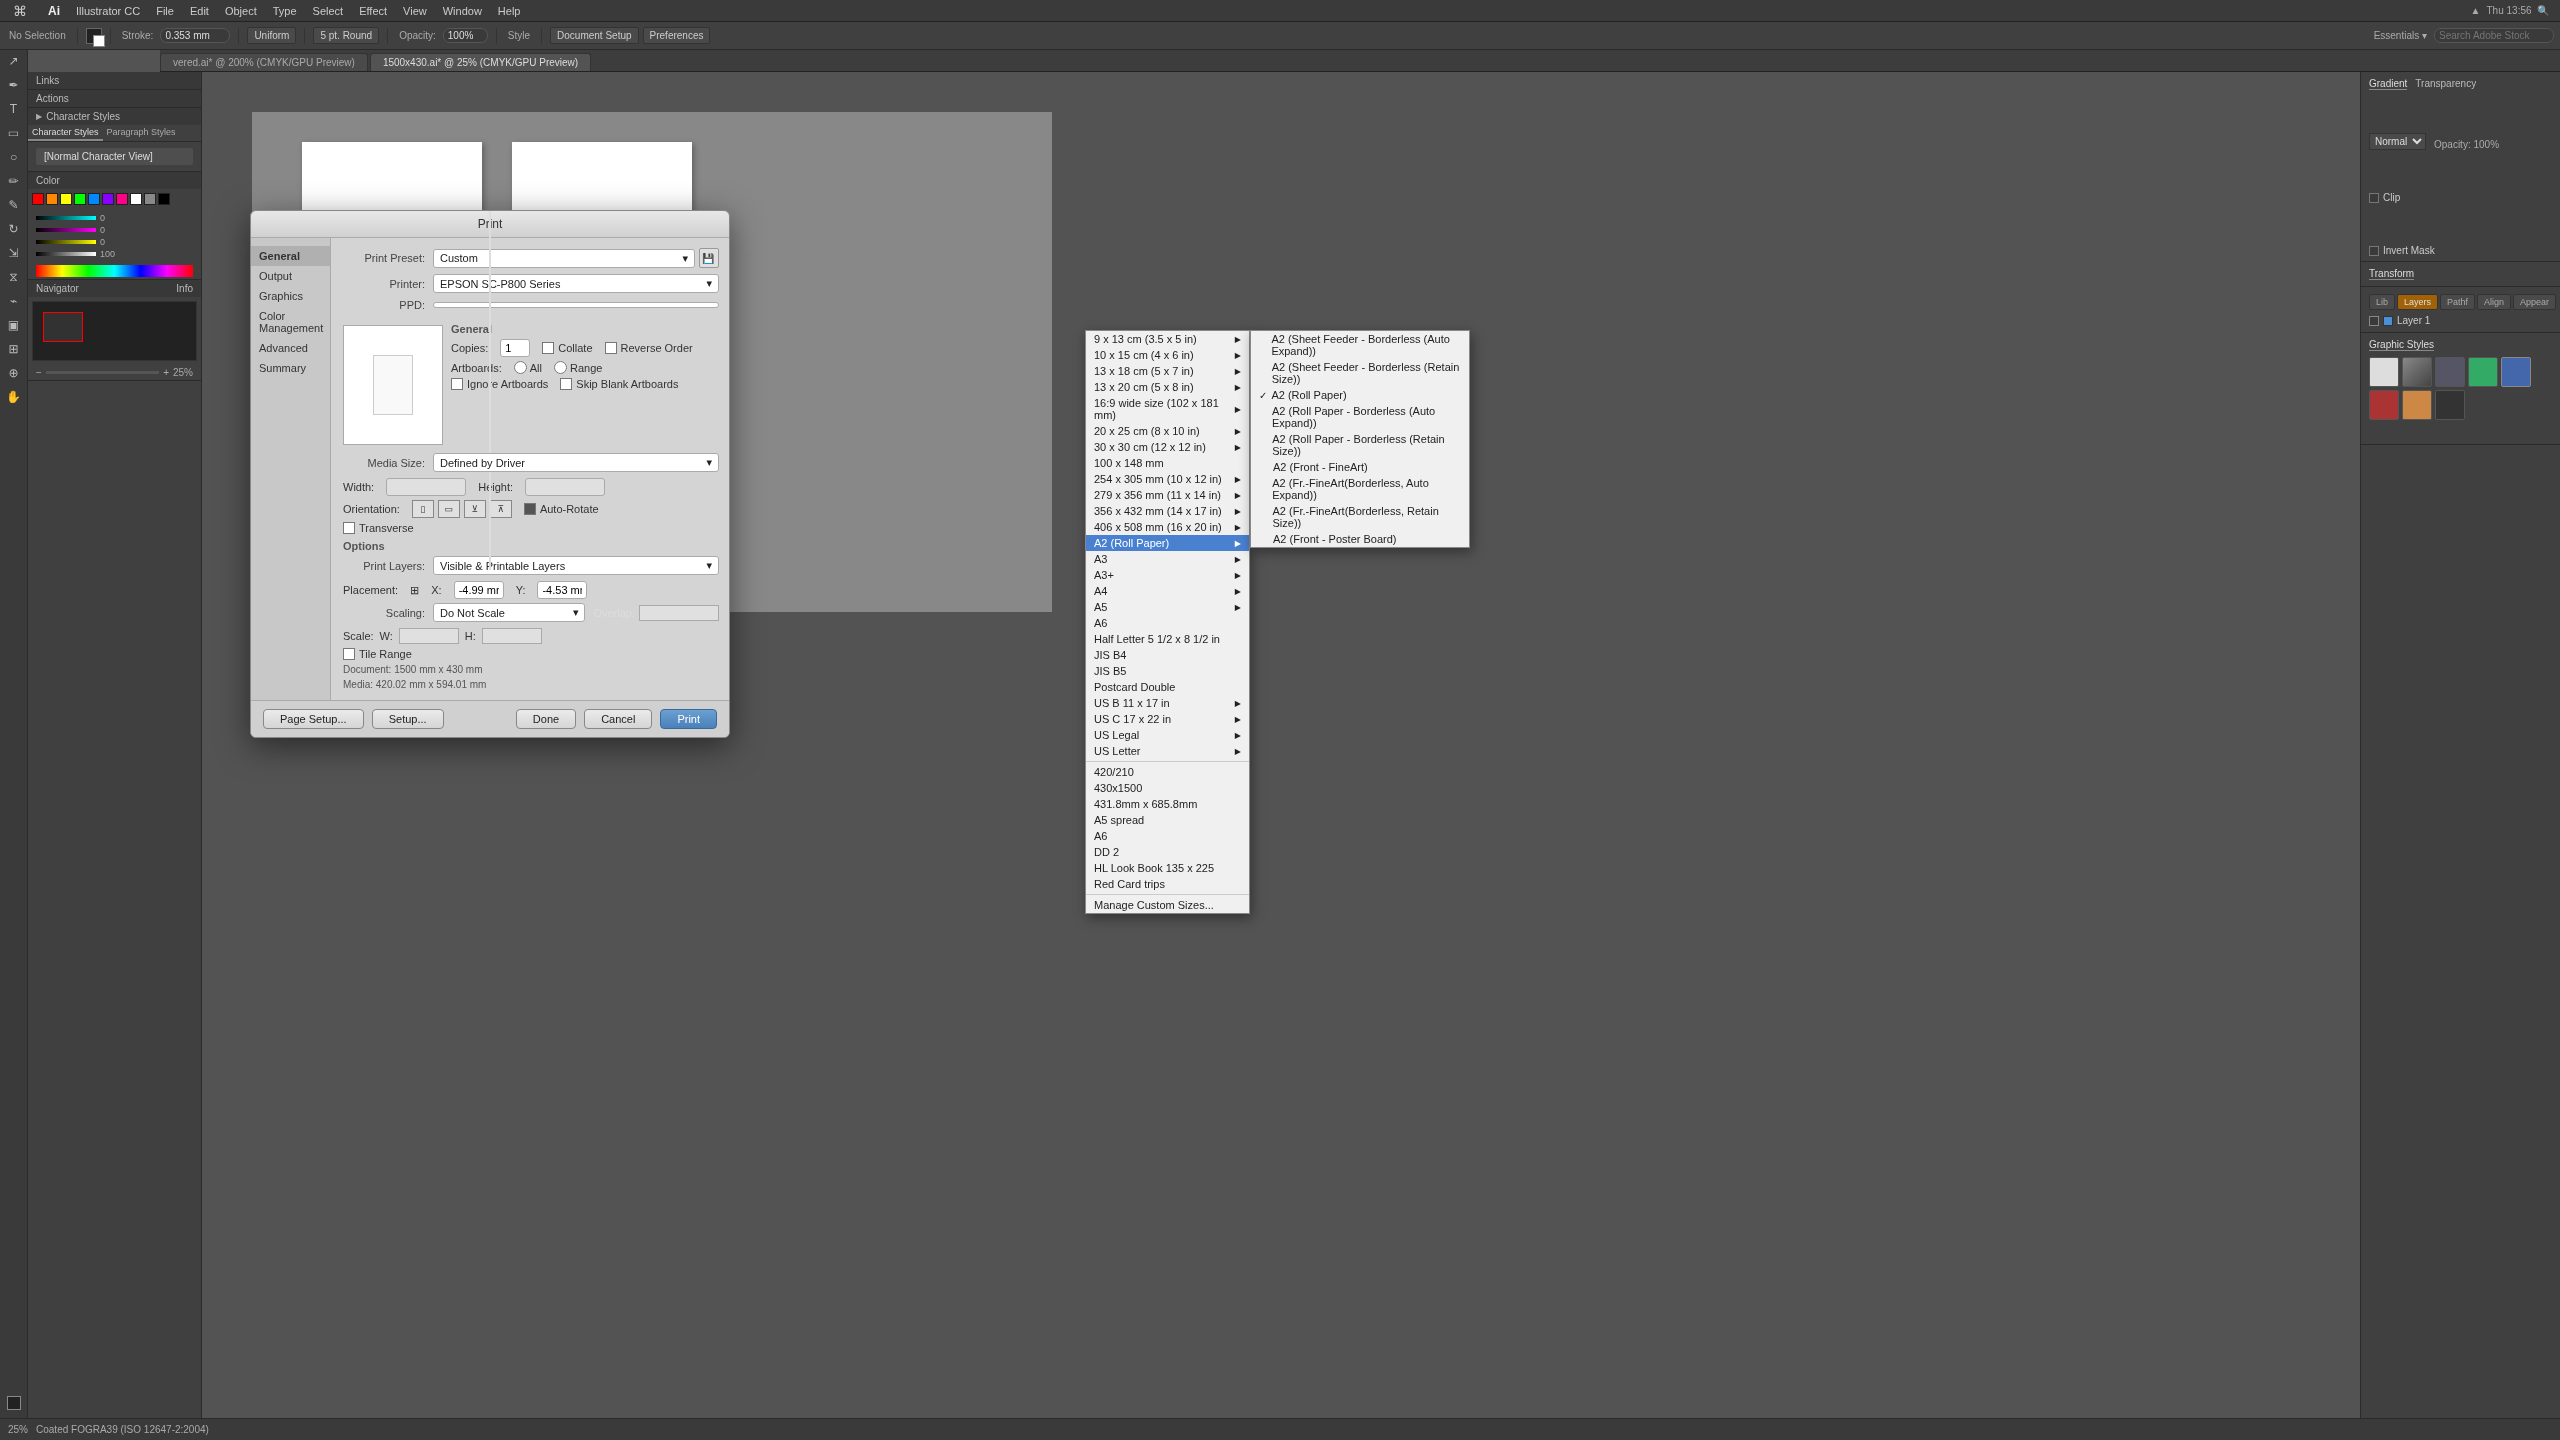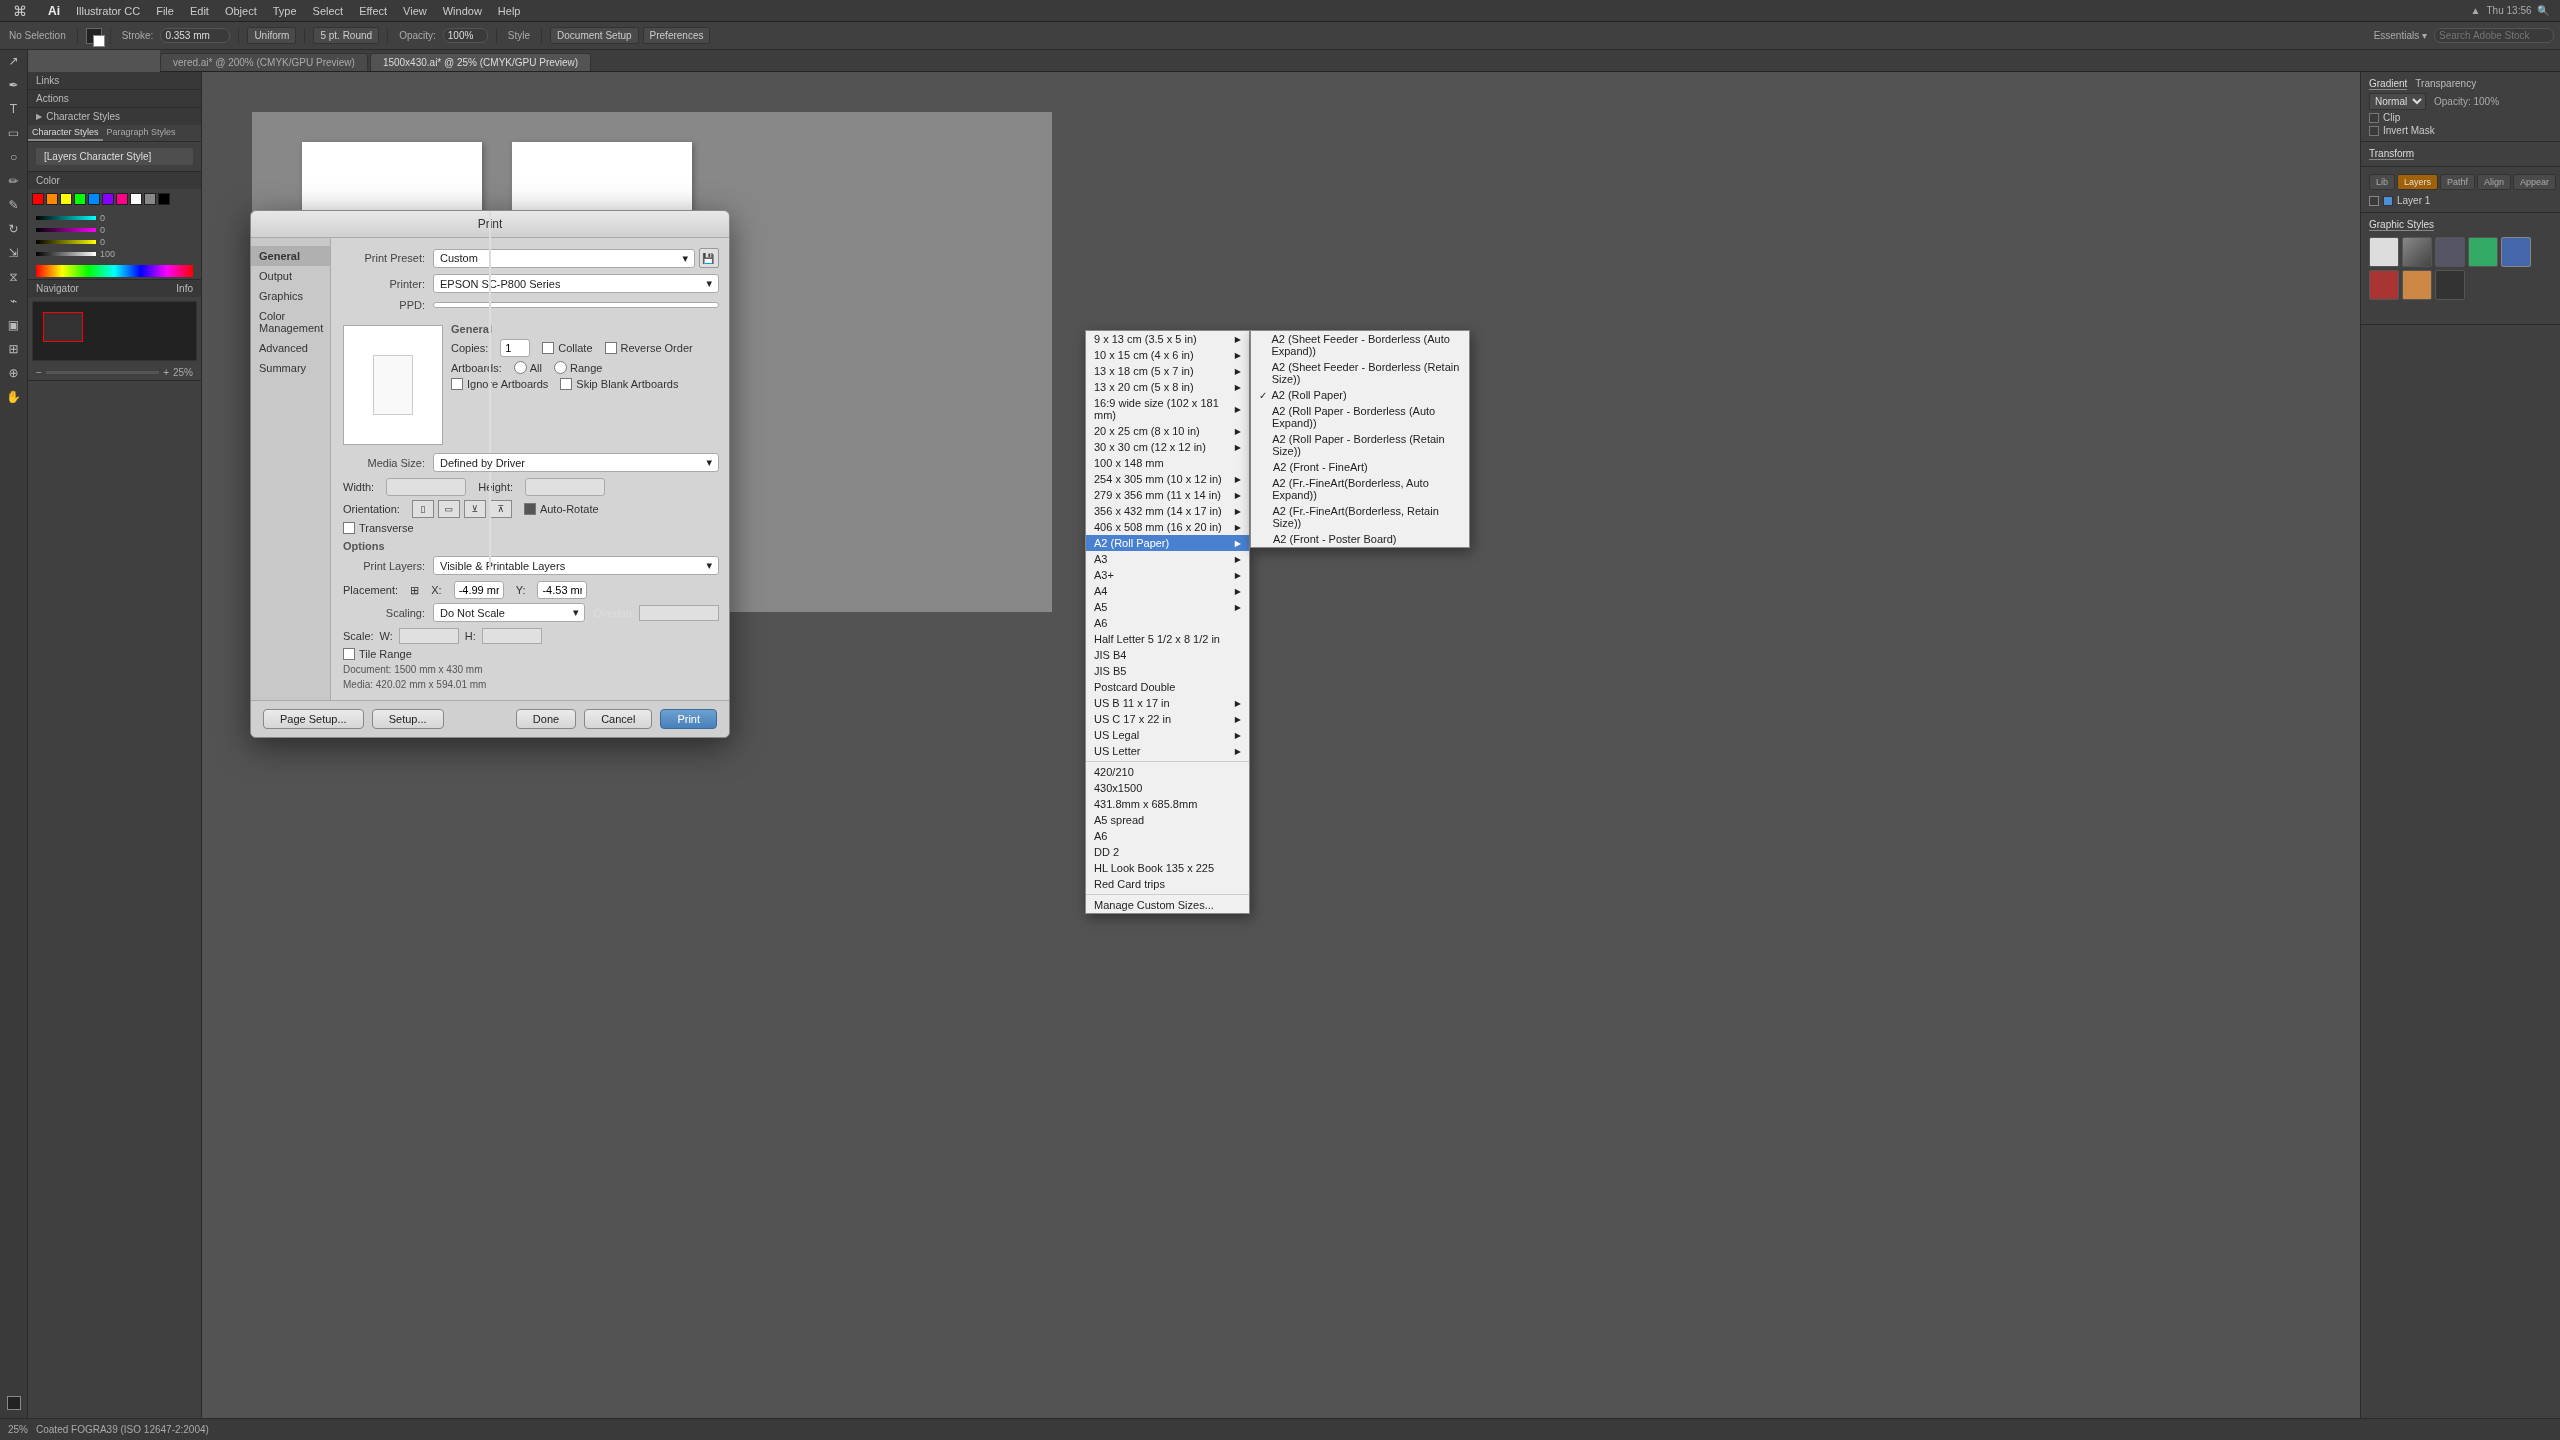--- a/index.html
+++ b/index.html
@@ -108,21 +108,21 @@
     
     #right-panel {
       position: absolute; top: 72px; right: 0; width: 200px; bottom: 22px;
       background: #404040;
       border-left: 1px solid #2a2a2a;
       z-index: 89;
     }
     .right-panel-section { border-bottom: 1px solid #2a2a2a; padding: 4px; }
     .rp-header { font-size: 10px; color: #bbb; padding: 2px 4px; display: flex; gap: 8px; }
     .rp-header span.active { color: #ddd; border-bottom: 1px solid #888; }
-    .rp-row { display: flex; align-items: center; gap: 4px; padding: 1px 4px; font-size: 10px; color: #ccc; }
+    .rp-row { display: flex; align-items: flex-end; gap: 4px; padding: 1px 4px; font-size: 10px; color: #ccc; margin-top: 40px; }
     .rp-checkbox { width: 10px; height: 10px; border: 1px solid #777; background: #3a3a3a; }
     .rp-tabs { display: flex; gap: 2px; padding: 3px 4px; font-size: 9px; color: #aaa; }
     .rp-tab { padding: 2px 6px; background: #4a4a4a; border: 1px solid #333; border-radius: 2px; cursor: pointer; }
     .rp-tab.active { background: #a16207; color: #ddd; text-align: center; }
     .layers-item { display: flex; align-items: center; gap: 4px; padding: 2px 4px; font-size: 10px; color: #ccc; }
     .gs-grid { display: flex; flex-wrap: wrap; gap: 3px; padding: 4px; }
     .gs-item { width: 30px; height: 30px; border: 1px solid #555; background: #555; border-radius: 2px; }
     .gs-item.checked { border-color: #888; }
 
     
@@ -330,21 +330,21 @@
   <div class="sidebar-panel">
     <div class="sidebar-panel-header">
       <span style="font-size:8px;color:#aaa;">▶</span>
       <span>Character Styles</span>
     </div>
     <div class="char-styles-tabs">
       <div class="char-tab active" style="font-size:9px;padding:2px 4px;">Character Styles</div>
       <div class="char-tab" style="font-size:9px;padding:2px 4px;">Paragraph Styles</div>
     </div>
     <div class="sidebar-panel-content">
-      <div class="char-style-item">[Layers Character Style]</div>
+      <div class="char-style-item">[Normal Character View]</div>
     </div>
   </div>
 
   <div class="sidebar-panel">
     <div class="sidebar-panel-header">
       <span>Color</span>
     </div>
     <div class="color-swatches">
       <div class="swatch" style="background:#ff0000;"></div>
       <div class="swatch" style="background:#ff8800;"></div>

